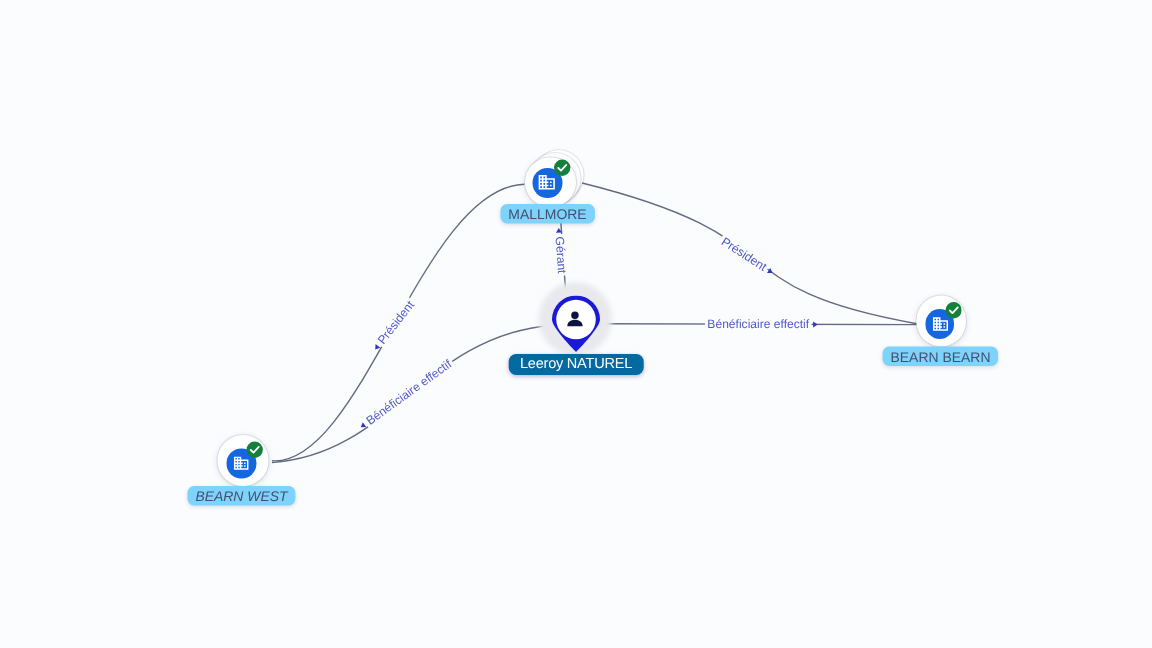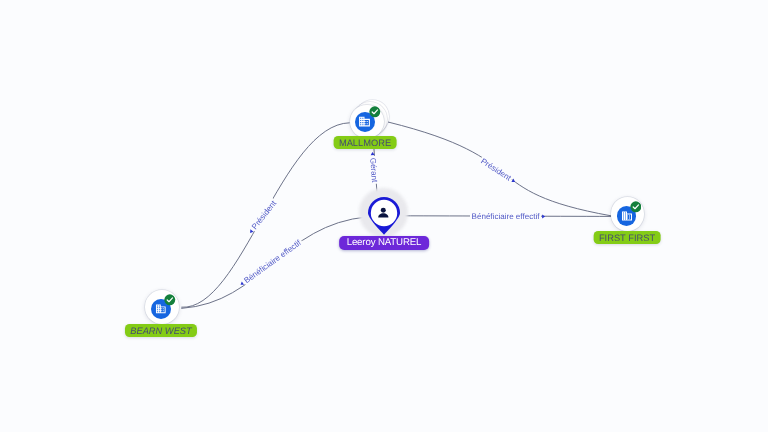--- a/index.html
+++ b/index.html
@@ -6,25 +6,25 @@
   html,body{margin:0;padding:0;}
   body{width:768px;height:432px;background:#fbfcfe;overflow:hidden;
        font-family:"Liberation Sans",sans-serif;
        -webkit-font-smoothing:antialiased;text-rendering:geometricPrecision;}
   #stage{position:absolute;left:0;top:0;width:768px;height:432px;}
   #svg{position:absolute;left:0;top:0;will-change:transform;}
   .edge{fill:none;stroke:#646a82;stroke-width:0.95;}
   .elabel{font-size:8.05px;fill:#5159c6;font-family:"Liberation Sans",sans-serif;}
   .etri{fill:#2b36d0;}
   .elabel-bg{fill:#fbfcfe;}
-  .nodelabel{position:absolute;will-change:transform;background:#84cc16;border-radius:4.5px;padding:0 5.3px;
+  .nodelabel{position:absolute;will-change:transform;background:#7dd3fc;border-radius:4.5px;padding:0 5.3px;
       height:13.4px;line-height:15.3px;
       font-size:9.3px;color:#464e6d;white-space:nowrap;transform:translate(-50%,0);
       box-shadow:0 1px 3px rgba(40,50,90,.16);}
-  .nodelabel.sel{background:#6d28d9;color:#fff;font-size:9.7px;letter-spacing:-0.15px;
+  .nodelabel.sel{background:#0369a1;color:#fff;font-size:9.7px;letter-spacing:-0.15px;
       height:14.2px;line-height:14.8px;
       padding:0 7.5px;border-radius:5px;box-shadow:0 1px 3px rgba(20,20,120,.3);}
   #nodes{position:absolute;left:0;top:0;width:768px;height:432px;}
   .node{position:absolute;transform:translate(-50%,-50%);width:0;height:0;}
   .disc{position:absolute;left:-16.8px;top:-16.8px;width:33.6px;height:33.6px;border-radius:50%;
         background:#fff;box-shadow:0 0 0 0.7px rgba(60,70,110,.12), 0 1px 4px rgba(40,50,90,.17);
         display:flex;align-items:center;justify-content:center;}
   .inner{position:absolute;left:6.1px;top:9.1px;width:19.8px;height:19.8px;border-radius:50%;background:#1666e0;
         display:flex;align-items:center;justify-content:center;overflow:visible;}
   .inner svg, .pin-ico svg{display:block;}
@@ -113,21 +113,21 @@
             <svg viewBox="0 0 24 24" width="12" height="12">
       <path d="M12 7V3H2v18h20V7H12zM6 19H4v-2h2v2zm0-4H4v-2h2v2zm0-4H4V9h2v2zm0-4H4V5h2v2zm4 12H8v-2h2v2zm0-4H8v-2h2v2zm0-4H8V9h2v2zm0-4H8V5h2v2zm10 12h-8v-2h2v-2h-2v-2h2v-2h-2V9h8v10zm-2-8h-2v2h2v-2zm0 4h-2v2h2v-2z" fill="#fff"></path>
             </svg>
           </div>
         </div>
         <div class="badge"><svg viewBox="0 0 24 24" width="11.6" height="11.6">
   <circle cx="12" cy="12" r="11.3" fill="#14803c"></circle>
   <path d="M6.6 12.4 L10.3 16.0 L17.6 8.2" fill="none" stroke="#fff" stroke-width="2.5" stroke-linecap="round" stroke-linejoin="round"></path>
           </svg></div>
       </div>
-      <div class="nodelabel" style="left: 626.6px; top: 231.3px;">FIRST FIRST</div>
+      <div class="nodelabel" style="left: 626.6px; top: 231.3px;">BEARN BEARN</div>
       <div class="node" style="left: 161.9px; top: 306.8px;">
         <div class="disc">
           <div class="inner">
             <svg viewBox="0 0 24 24" width="11.6" height="11.6">
     <path d="M12 7V3H2v18h20V7H12zM6 19H4v-2h2v2zm0-4H4v-2h2v2zm0-4H4V9h2v2zm0-4H4V5h2v2zm4 12H8v-2h2v2zm0-4H8v-2h2v2zm0-4H8V9h2v2zm0-4H8V5h2v2zm10 12h-8v-2h2v-2h-2v-2h2v-2h-2V9h8v10zm-2-8h-2v2h2v-2zm0 4h-2v2h2v-2z" fill="#fff"></path>
             </svg>
           </div>
         </div>
         <div class="badge"><svg viewBox="0 0 24 24" width="11.6" height="11.6">
   <circle cx="12" cy="12" r="11.3" fill="#14803c"></circle>

